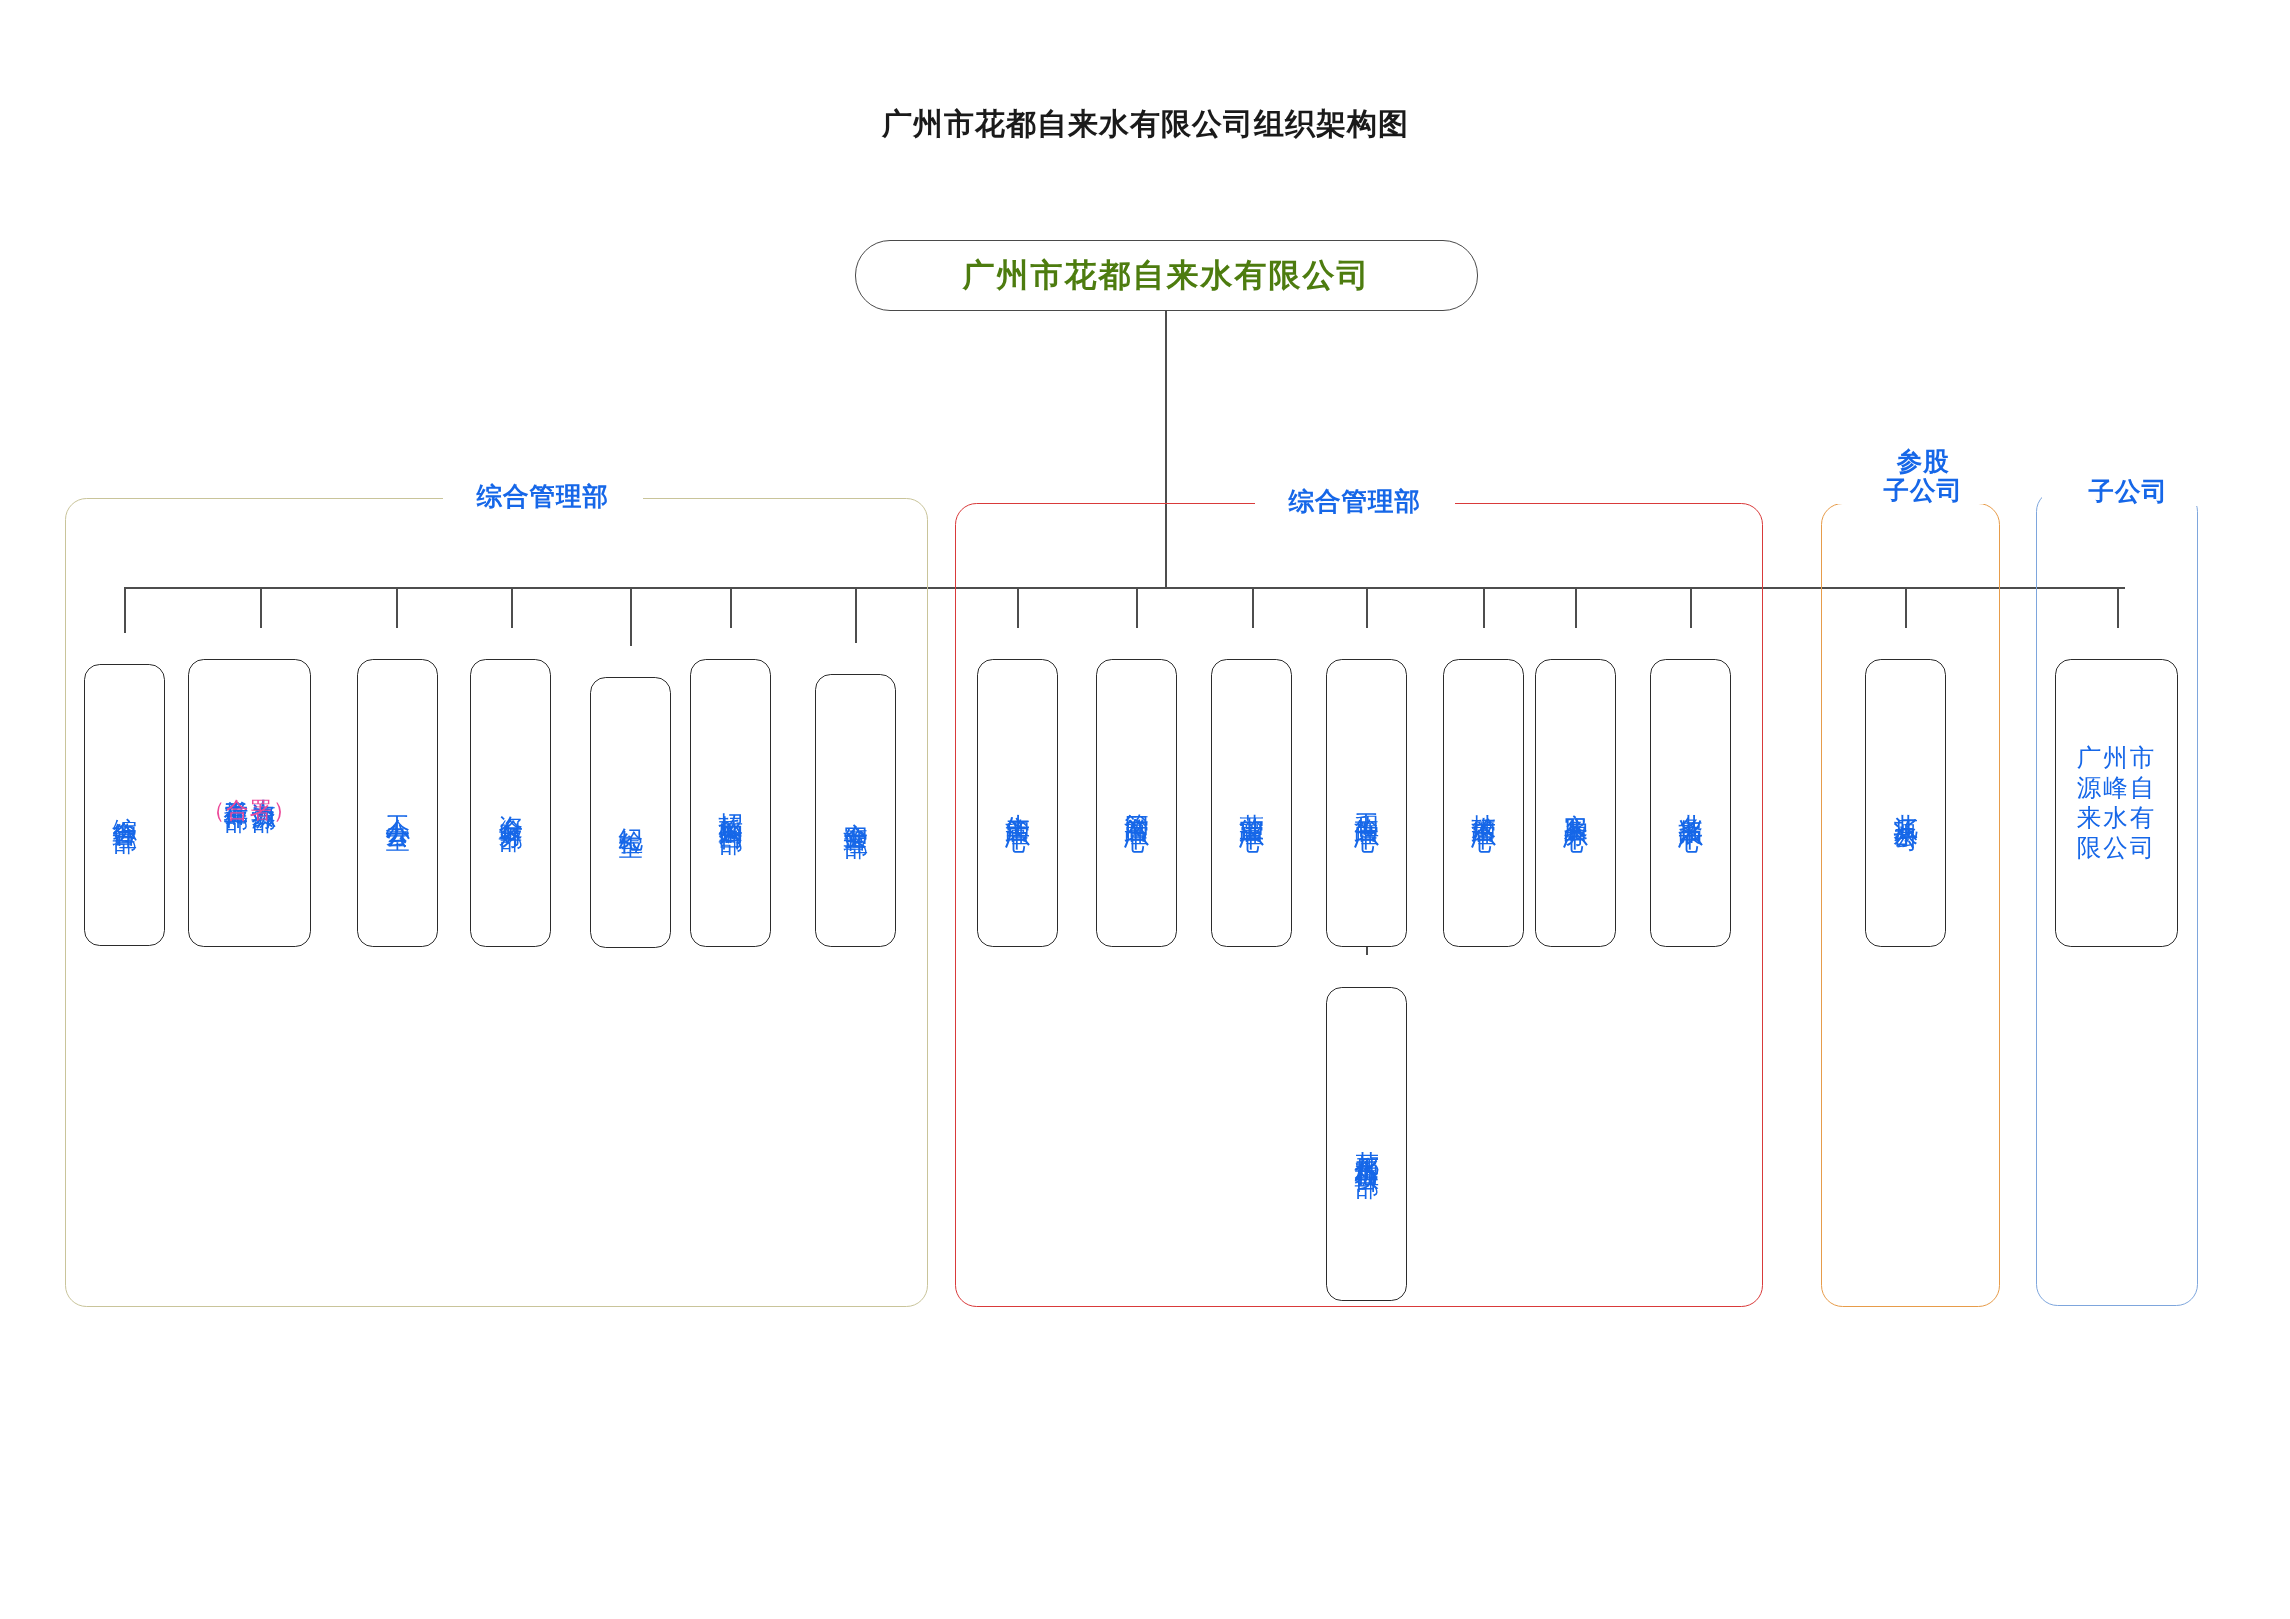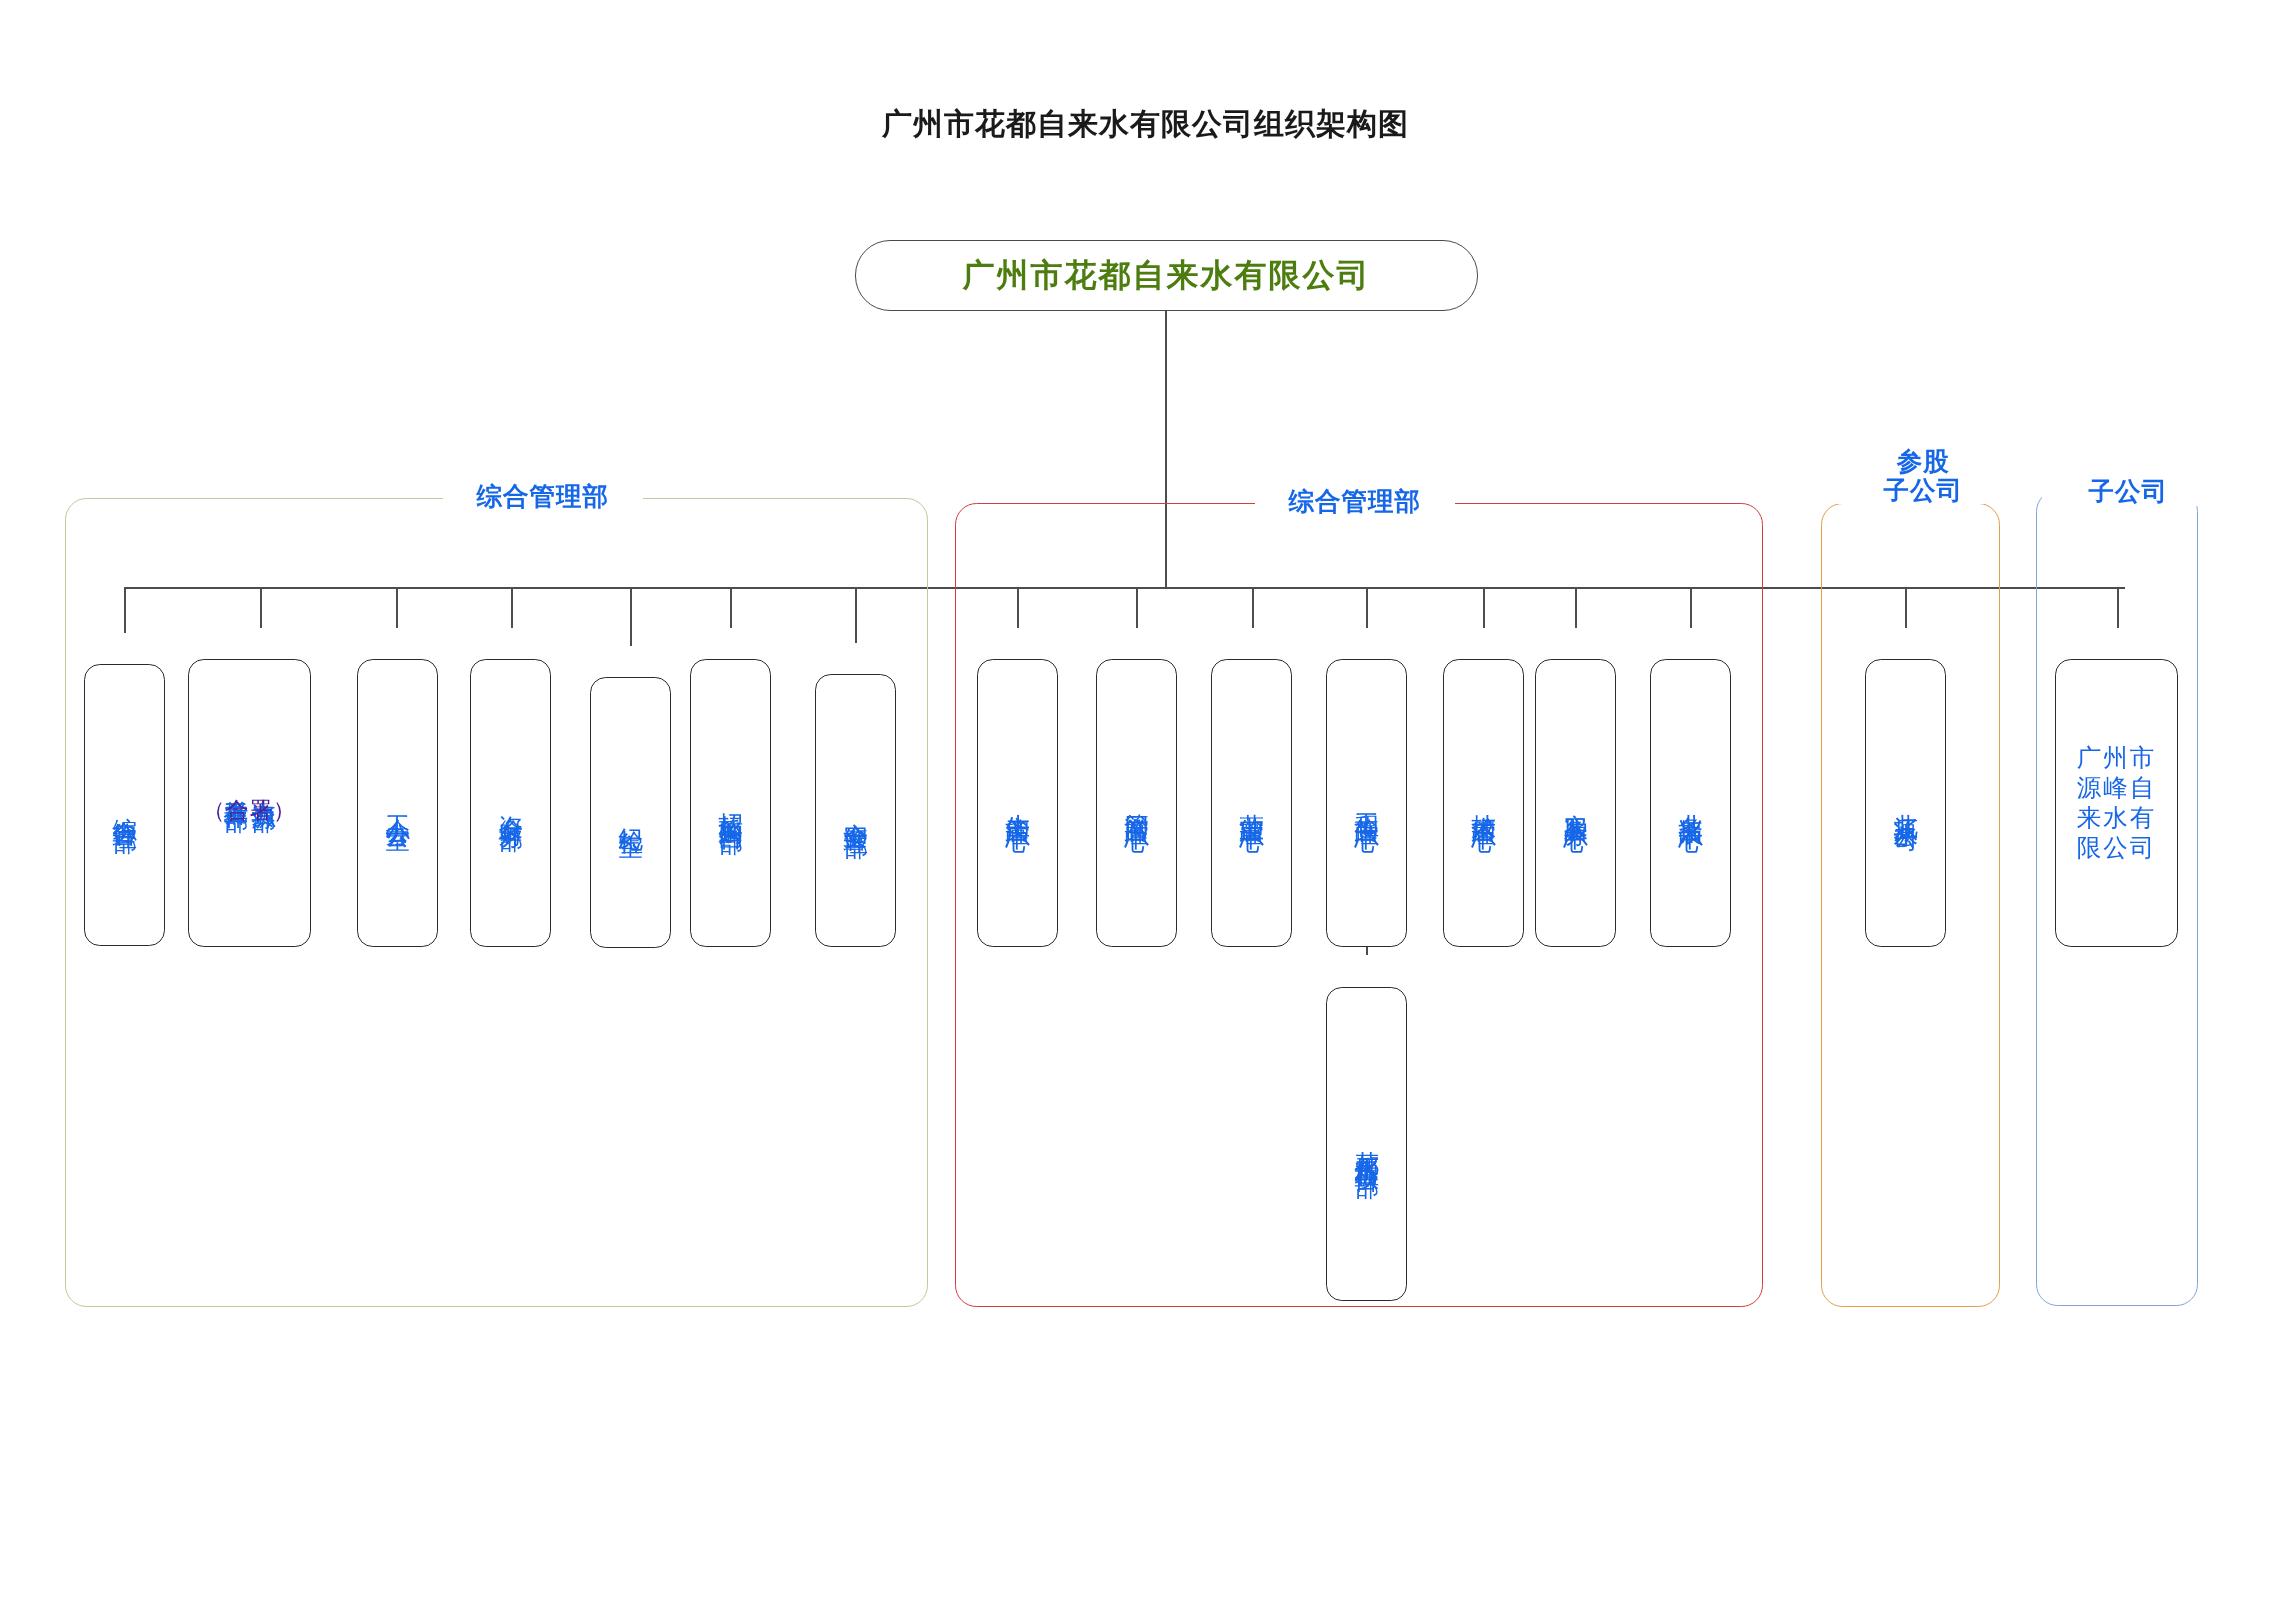--- a/index.html
+++ b/index.html
@@ -119,21 +119,21 @@
     text-orientation: upright;
     font-size: 24.5px;
     color: #1667e8;
     letter-spacing: 2.9px;
     line-height: 1.12;
     max-height: 100%;
     font-weight: 500;
   }
   .unit .htext {
     font-size: 22.5px;
-    color: #4c1d95;
+    color: #ec4899;
     letter-spacing: 1px;
     margin-top: 5.9px;
     white-space: nowrap;
   }
   .unit .gridtext {
     font-size: 24.5px;
     color: #1667e8;
     line-height: 1.22;
     letter-spacing: 2px;
     text-align: center;

